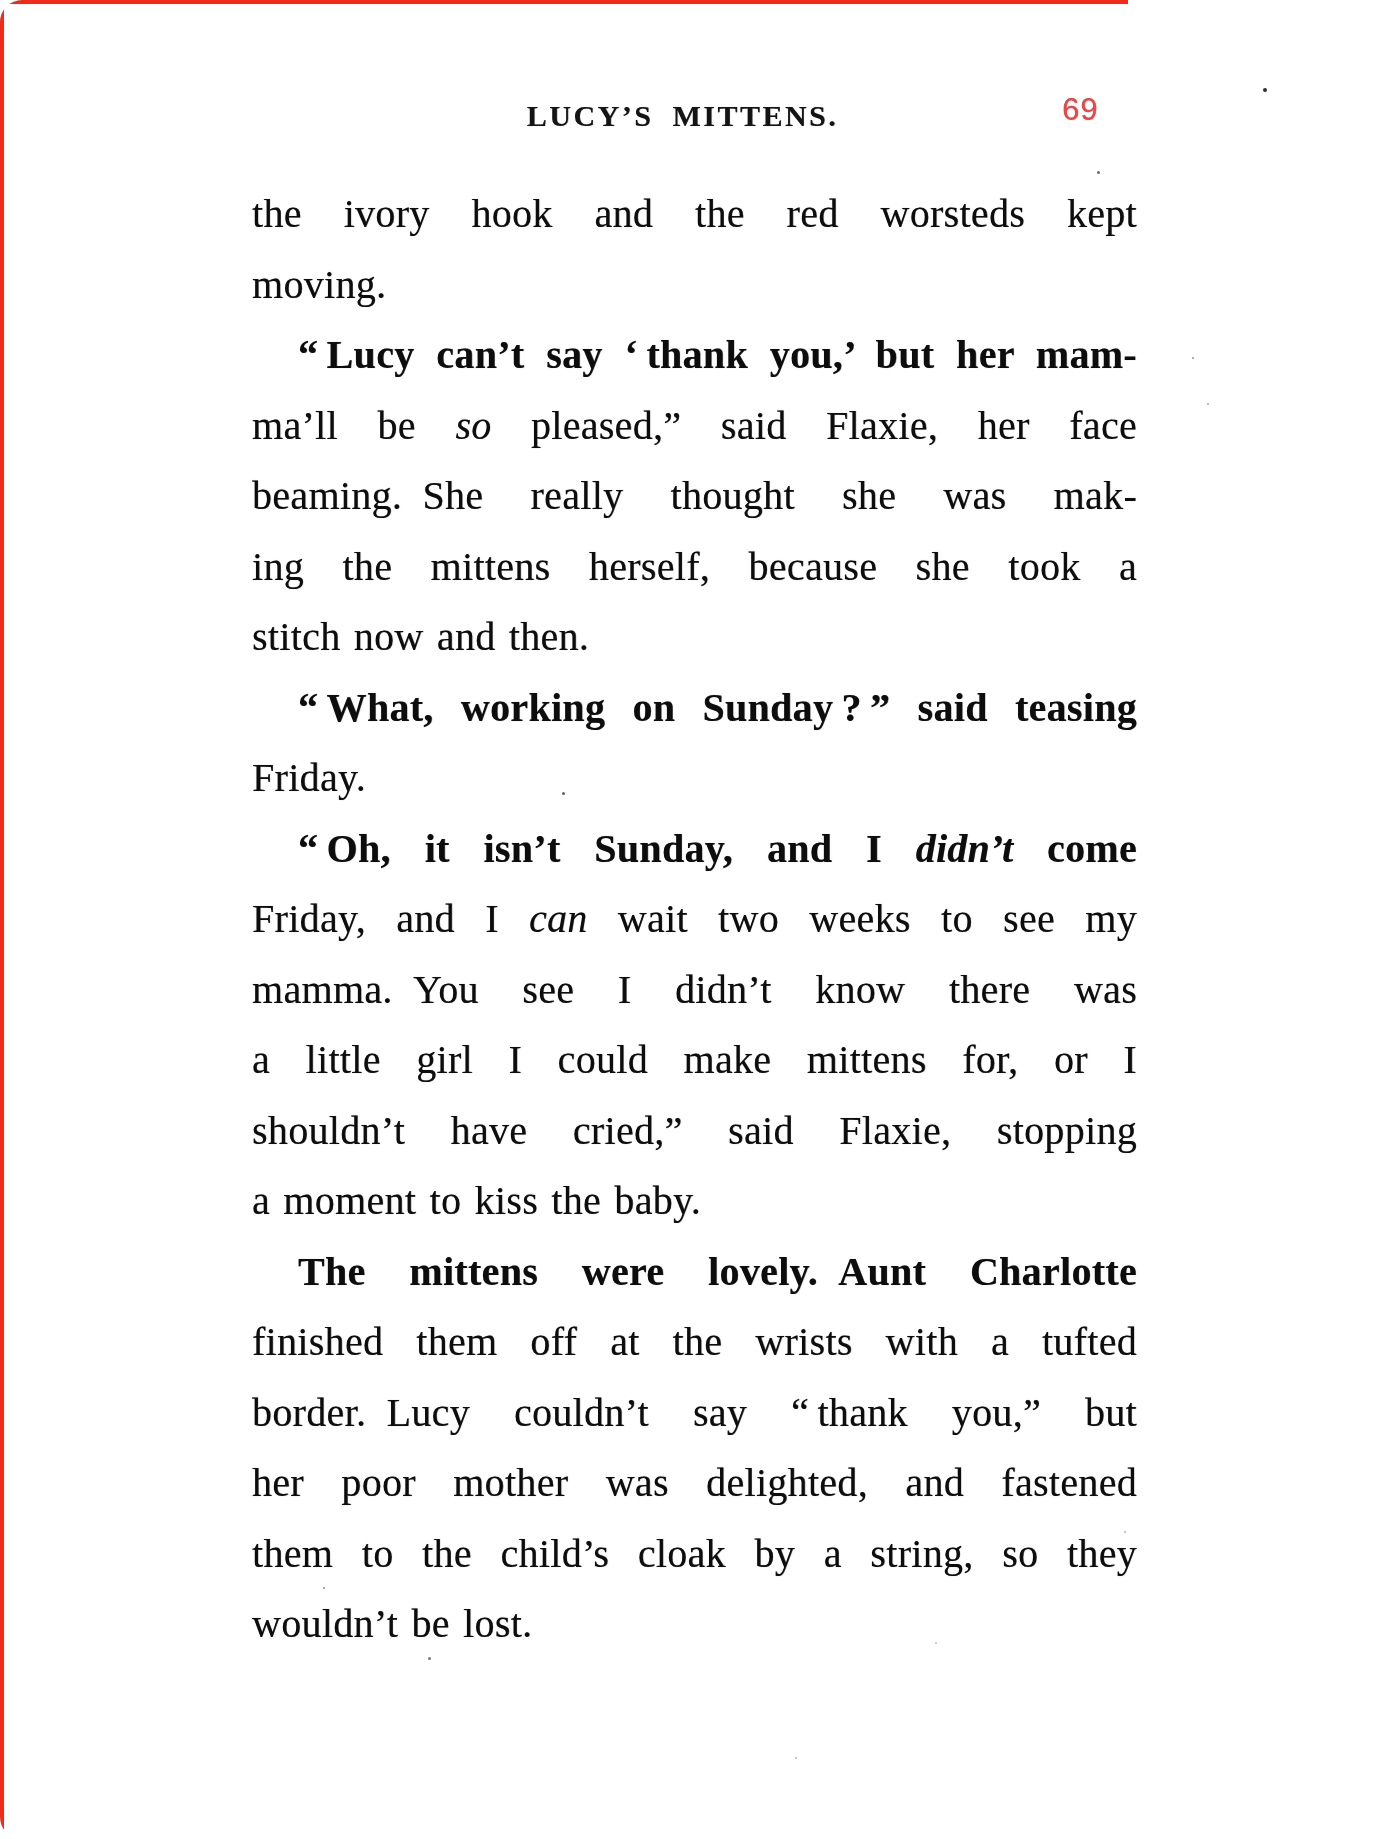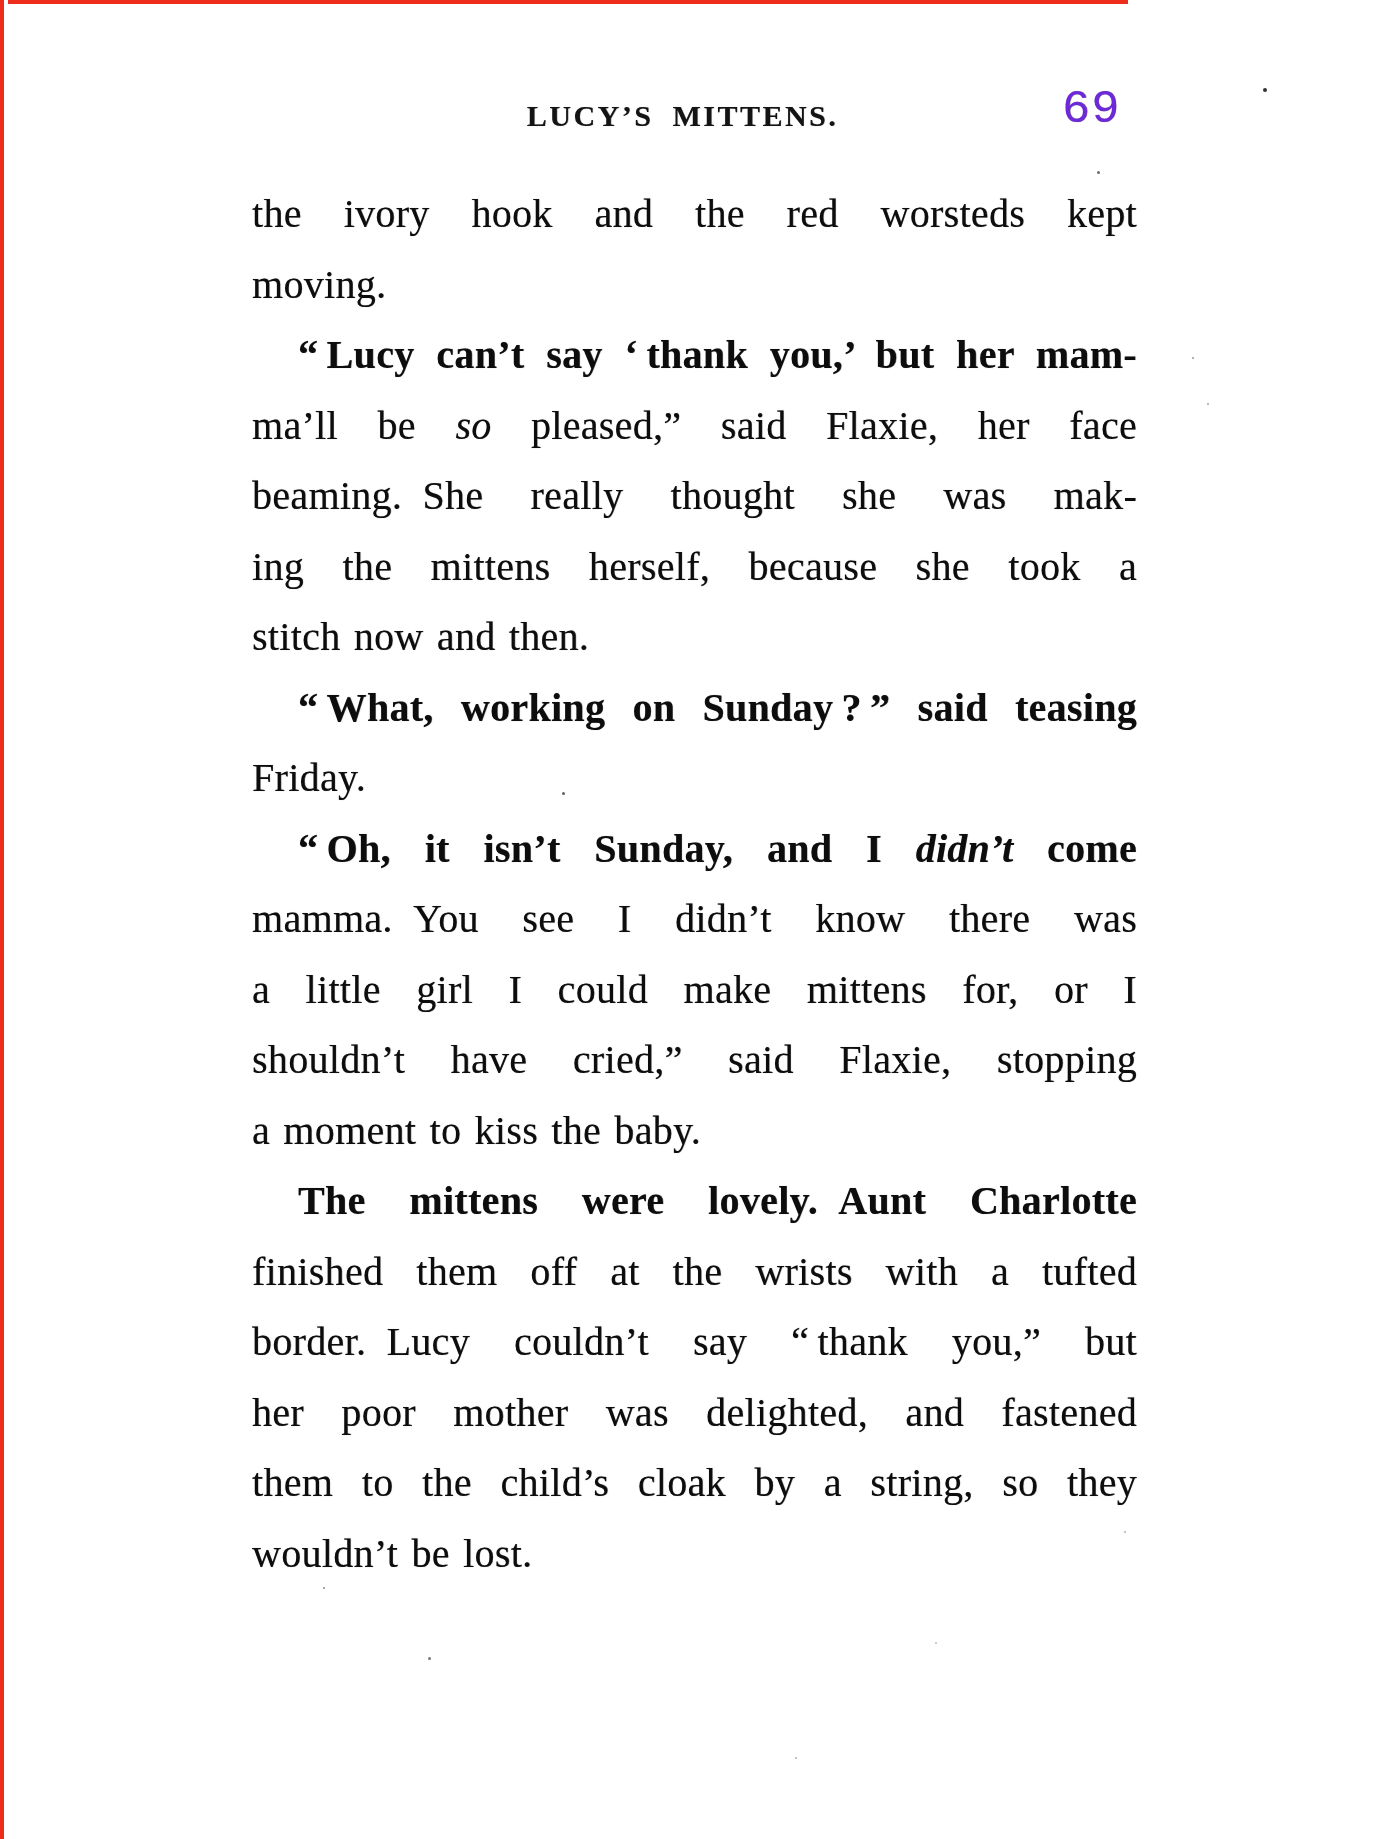--- a/index.html
+++ b/index.html
@@ -9,20 +9,21 @@
     background: #ffffff;
   }
   .page {
     position: relative;
     width: 1384px;
     height: 1839px;
     background: #ffffff;
     overflow: hidden;
     font-family: "Liberation Serif", "DejaVu Serif", serif;
     color: #0d0d0d;
+    border-radius: 22px;
   }
   
   .rule { position: absolute; background: #ee2c1c; }
   .rule-top  { left: 8px; top: 0; width: 1120px; height: 4px; }
   .rule-left { left: 0; top: 0; width: 4px; height: 1839px; }
 
   
   .running-header {
     position: absolute;
     left: 240px;
@@ -34,24 +35,24 @@
     letter-spacing: 2.5px;
     word-spacing: 9px;
     color: #141414;
     text-shadow: 0.4px 0.4px 0.7px rgba(15,15,15,0.5);
     white-space: nowrap;
   }
   .page-number {
     position: absolute;
     left: 1062px;
     top: 84px;
-    font-family: Liberation Mono, monospace;
-    font-size: 47px;
+    font-family: Liberation Sans, sans-serif;
+    font-size: 31px;
     line-height: 52px;
-    color: #6d28d9;
+    color: #ef4444;
     letter-spacing: 1px;
     text-shadow: 0.4px 0.4px 0.7px rgba(15,15,15,0.45);
   }
 
   
   .body-text {
     position: absolute;
     left: 252px;
     top: 179px;
     width: 885px;
@@ -94,20 +95,21 @@
       <div class="line"><span>the ivory hook and the red worsteds kept</span></div>
       <div class="line last"><span>moving.</span></div>
       <div class="line indent"><span>“ Lucy can’t say ‘ thank you,’ but her mam-</span></div>
       <div class="line"><span>ma’ll be </span><i>so</i><span> pleased,” said Flaxie, her face</span></div>
       <div class="line"><span>beaming. She really thought she was mak-</span></div>
       <div class="line"><span>ing the mittens herself, because she took a</span></div>
       <div class="line last"><span>stitch now and then.</span></div>
       <div class="line indent"><span>“ What, working on Sunday ? ” said teasing</span></div>
       <div class="line last"><span>Friday.</span></div>
       <div class="line indent"><span>“ Oh, it isn’t Sunday, and I </span><i>didn’t</i><span> come</span></div>
+      <div class="line"><span>Friday, and I </span><i>can</i><span> wait two weeks to see my</span></div>
       <div class="line"><span>mamma. You see I didn’t know there was</span></div>
       <div class="line"><span>a little girl I could make mittens for, or I</span></div>
       <div class="line"><span>shouldn’t have cried,” said Flaxie, stopping</span></div>
       <div class="line last"><span>a moment to kiss the baby.</span></div>
       <div class="line indent"><span>The mittens were lovely. Aunt Charlotte</span></div>
       <div class="line"><span>finished them off at the wrists with a tufted</span></div>
       <div class="line"><span>border. Lucy couldn’t say “ thank you,” but</span></div>
       <div class="line"><span>her poor mother was delighted, and fastened</span></div>
       <div class="line"><span>them to the child’s cloak by a string, so they</span></div>
       <div class="line last"><span>wouldn’t be lost.</span></div>

